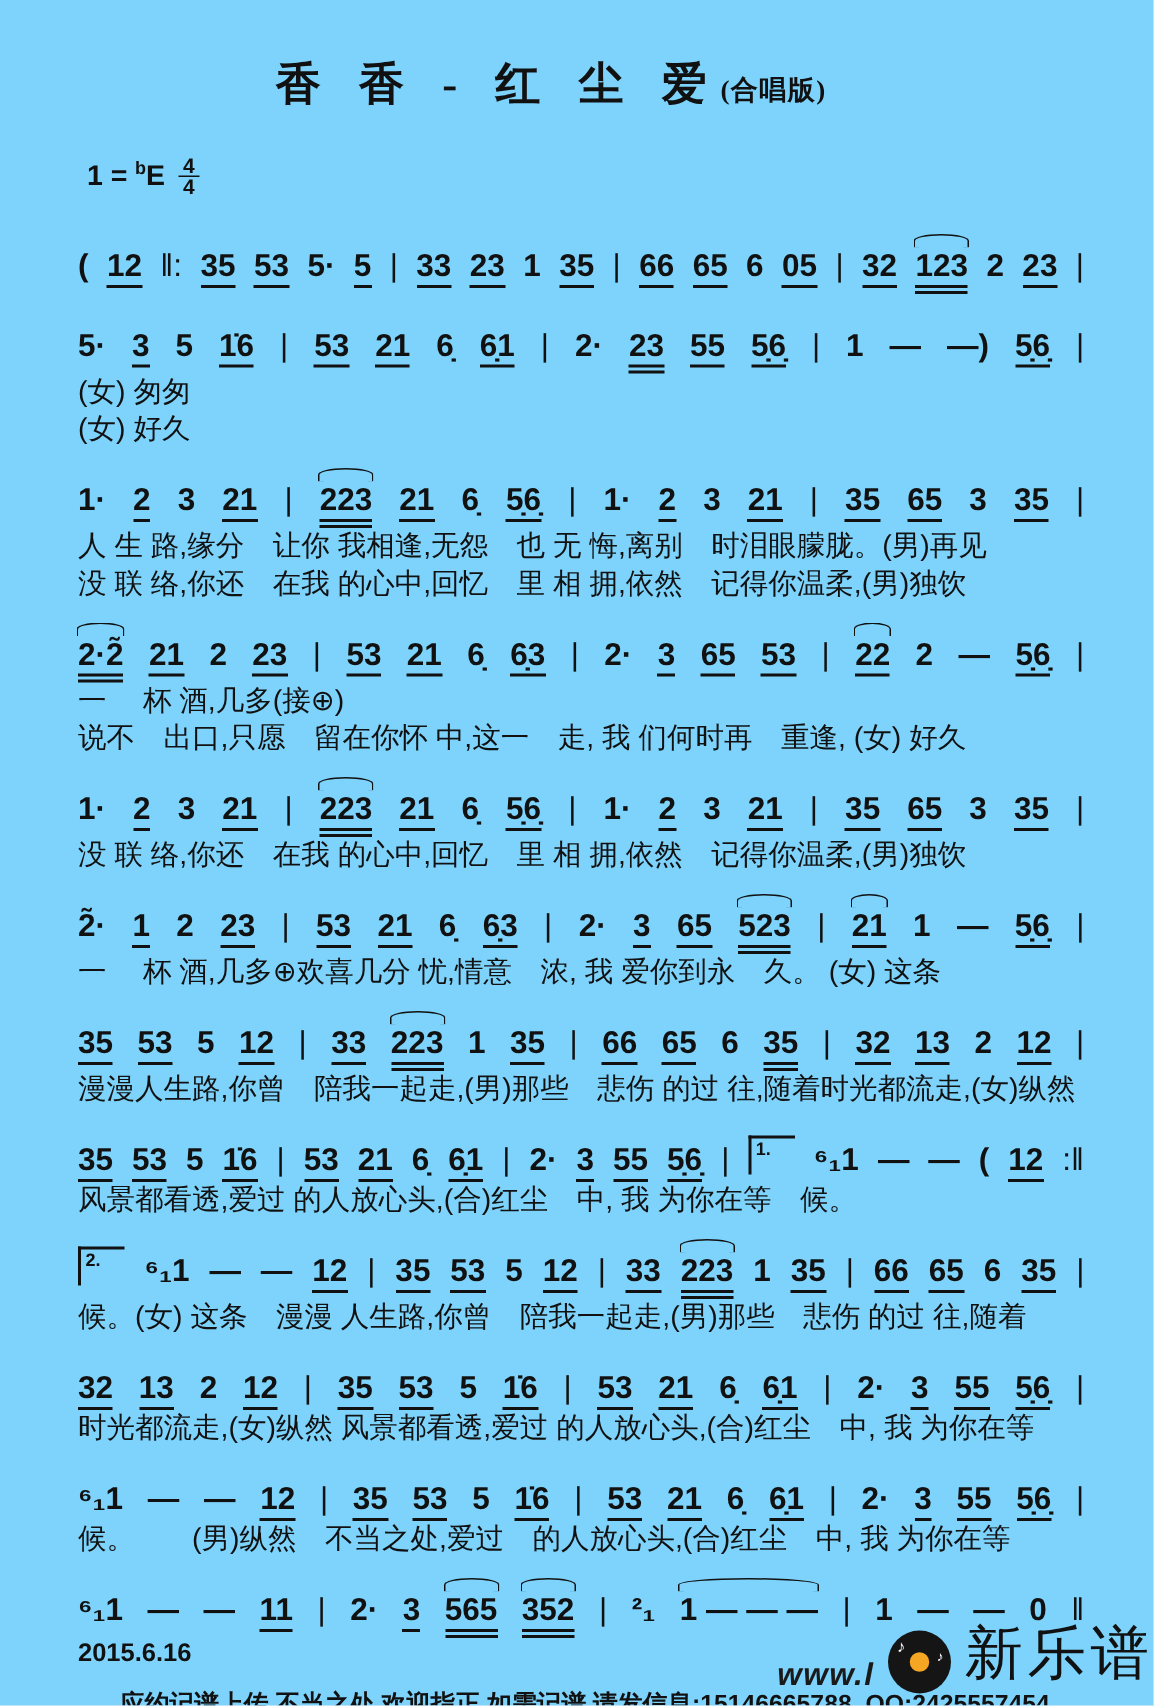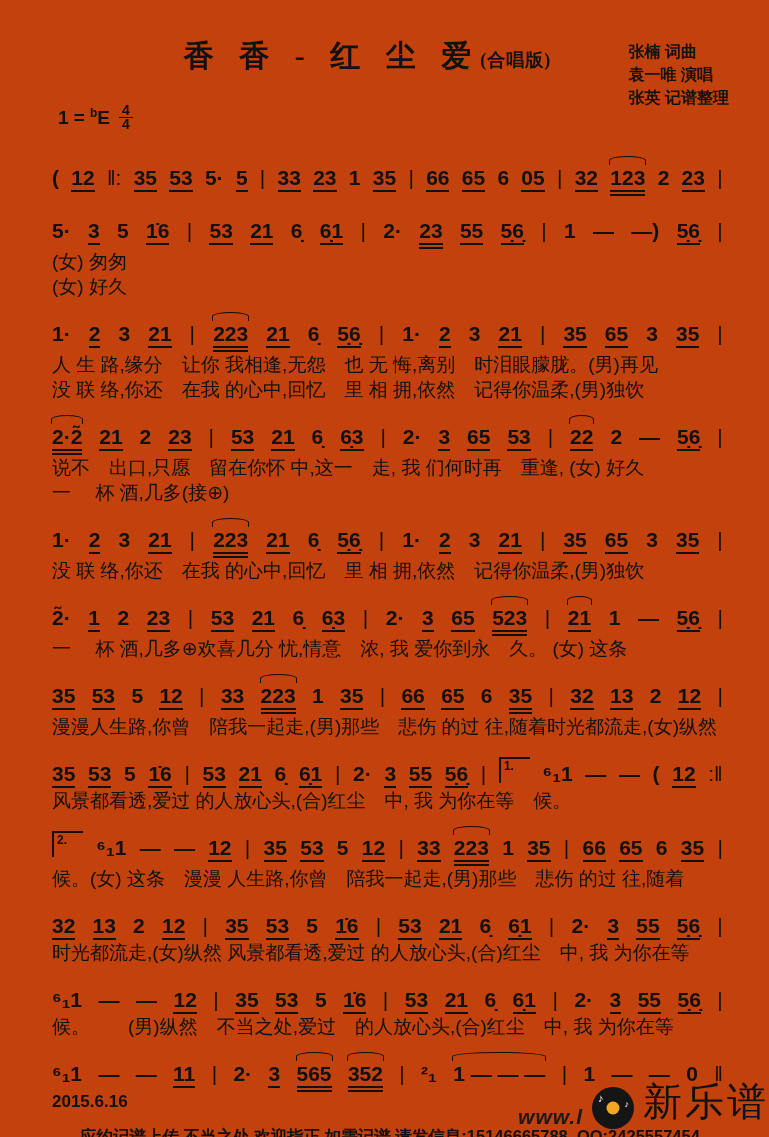--- a/index.html
+++ b/index.html
@@ -1,17 +1,17 @@
 <!DOCTYPE html>
 <html><head>
 <meta charset="utf-8">
 <style>
   html,body{margin:0;padding:0;background:#f3f3f3;}
   .page{
-    width:769px;height:1137px;margin:0 auto;background:#c2410c;color:#111;
+    width:769px;height:1137px;margin:0 auto;background:#7dd3fc;color:#111;
     box-sizing:border-box;padding:26px 46px 0 52px;position:relative;overflow:hidden;
     font-family:"Liberation Sans","DejaVu Sans",sans-serif;
   }
   
   .hdr{position:relative;height:118px;}
   .title{
     text-align:center;margin:10px 110px 0 70px;font-family:"Liberation Serif","DejaVu Serif",serif;
     font-size:30px;font-weight:700;letter-spacing:9px;white-space:nowrap;
   }
   .title .sub{font-size:18px;letter-spacing:1px;font-weight:700;}
@@ -63,25 +63,20 @@
 </style>
 </head>
 <body>
 
 <div class="page">
 
   <div class="hdr">
     <div class="title">
       <span>香 香 - 红 尘 爱</span><span class="sub">(合唱版)</span>
     </div>
-    <div class="credits">
-      <div>张楠 词曲</div>
-      <div>袁一唯 演唱</div>
-      <div>张英 记谱整理</div>
-    </div>
     <div class="keysig">
       <span>1 =</span>
       <span><sup>b</sup><span>E</span></span>
       <span class="meter">
         <span class="num">4</span>
         <span class="den">4</span>
       </span>
     </div>
   </div>
 
@@ -183,22 +178,22 @@
         <span class="tk u1">3</span>
         <span class="tk u1">65</span>
         <span class="tk u1">53</span>
         <span class="tk bar">|</span>
         <span class="tk arc u1">22</span>
         <span class="tk">2</span>
         <span class="tk">—</span>
         <span class="tk u1">5̣6̣</span>
         <span class="tk bar">|</span>
       </div>
+    <div class="lyric">一　 杯 酒,几多(接⊕)</div>
     <div class="lyric">说不　出口,只愿　留在你怀 中,这一　走, 我 们何时再　重逢, (女) 好久</div>
-    <div class="lyric">一　 杯 酒,几多(接⊕)</div>
   </div>
 
   <div class="system">
     <div class="music">
         <span class="tk">1·</span>
         <span class="tk u1">2</span>
         <span class="tk">3</span>
         <span class="tk u1">21</span>
         <span class="tk bar">|</span>
         <span class="tk arc u2">223</span>

